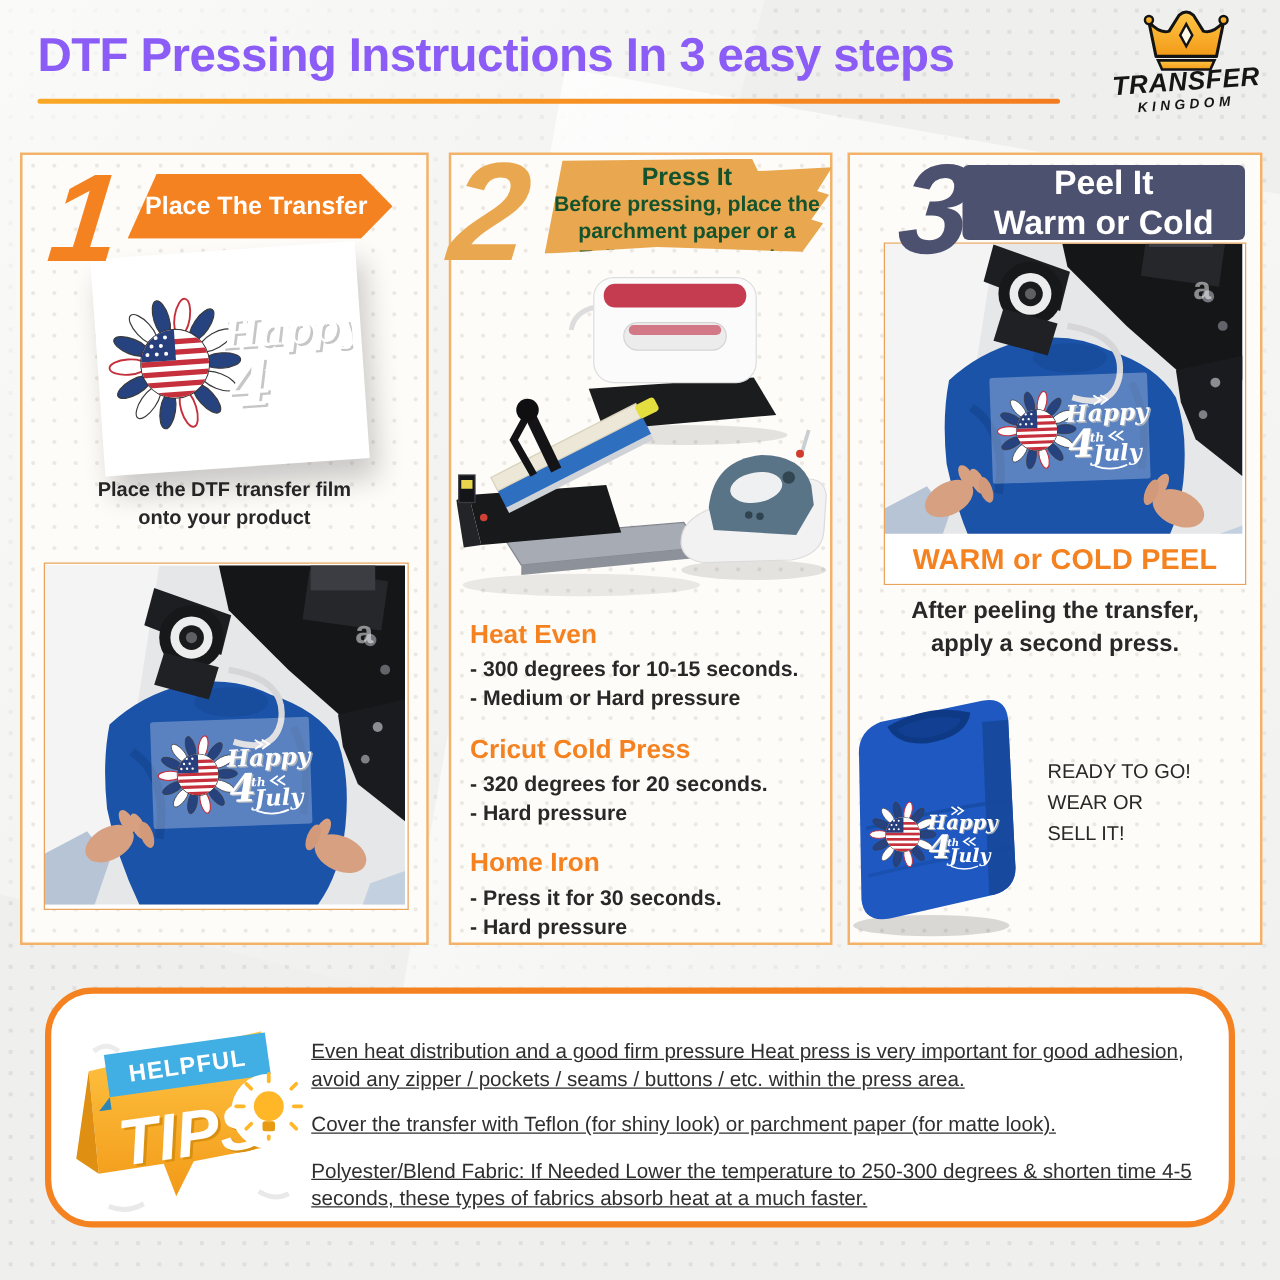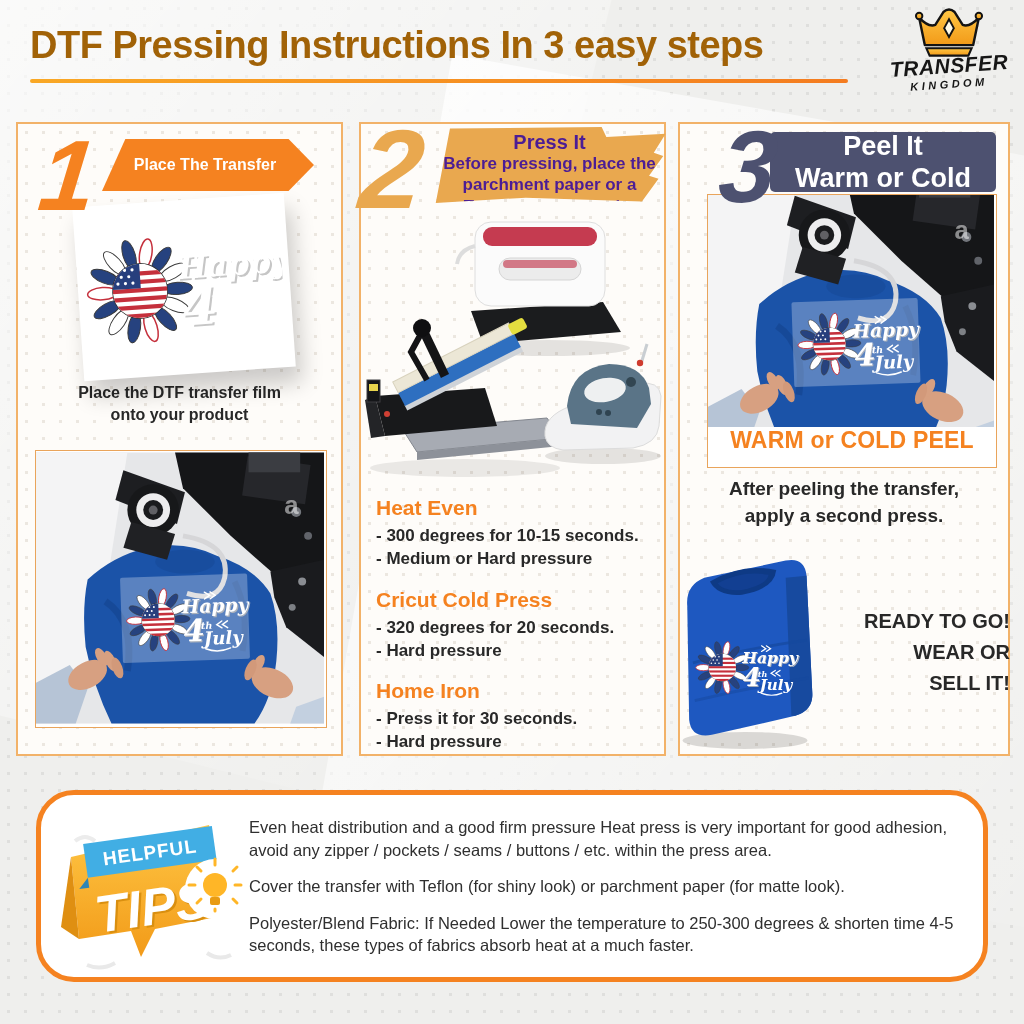--- a/index.html
+++ b/index.html
@@ -9,21 +9,21 @@
     background-image:radial-gradient(#d4d4d2 1.7px,transparent 1.9px);
     background-size:17px 17px;opacity:.6;}
   .diag1{position:absolute;left:-220px;top:-260px;width:760px;height:1000px;
     background:linear-gradient(115deg,rgba(255,255,255,.95),rgba(255,255,255,0));
     transform:rotate(14deg);}
   .diag2{position:absolute;left:380px;top:120px;width:820px;height:760px;
     background:linear-gradient(120deg,rgba(255,255,255,.8),rgba(255,255,255,0));
     transform:rotate(10deg);}
   
   .title{position:absolute;left:30px;top:24px;font-size:38px;font-weight:800;
-    color:#a16207;letter-spacing:-.5px;}
+    color:#8b5cf6;letter-spacing:-.5px;}
   .title-underline{position:absolute;left:30px;top:79px;width:818px;height:4px;
     background:linear-gradient(90deg,#F9A825,#F47C20);border-radius:2px;}
   .logo{position:absolute;left:886px;top:8px;width:126px;height:96px;text-align:center;}
   .logo-crown{display:block;margin:0 auto;}
   .logo-t1{font-size:21px;font-weight:900;font-style:italic;color:#161616;
     letter-spacing:.5px;transform:rotate(-4deg);margin-top:-4px;}
   .logo-t2{font-size:11px;font-weight:900;font-style:italic;color:#161616;
     letter-spacing:3.5px;transform:rotate(-4deg);margin-top:0px;}
   
   .panel{position:absolute;top:122px;height:634px;background:#FEFCF9;
@@ -34,57 +34,57 @@
   #panel2{left:359px;width:307px;}
   #panel3{left:678px;width:332px;}
   .step-num{position:absolute;font-weight:800;font-style:italic;line-height:.9;
     transform:skewX(-6deg);z-index:5;}
   #num1{left:22px;top:6px;font-size:100px;color:#F58220;}
   #num2{left:0px;top:-4px;font-size:112px;color:#E9A84F;}
   #num3{left:40px;top:-2px;font-size:102px;color:#4D5170;}
   .ribbon1{position:absolute;left:84px;top:15px;width:212px;height:52px;background:#F58220;
     clip-path:polygon(11% 0,88% 0,100% 50%,88% 100%,0 100%);
     display:flex;align-items:center;justify-content:center;z-index:4;}
-  .ribbon1 span{color:#fff;font-size:16px;font-weight:800;margin-right:16px;margin-left:10px;}
+  .ribbon1 span{color:#fff;font-size:20px;font-weight:800;margin-right:16px;margin-left:10px;}
   .banner2{position:absolute;left:70px;top:3px;width:237px;height:76px;background:#E9A84F;
     clip-path:polygon(8% 2%,72% 0,74% 13%,99% 9%,94% 34%,98% 38%,92% 64%,96% 68%,89% 98%,40% 93%,2% 100%);
-    color:#4c1d95;text-align:center;z-index:4;padding-top:4px;box-sizing:border-box;}
+    color:#14532d;text-align:center;z-index:4;padding-top:4px;box-sizing:border-box;}
   .banner2-title{font-size:20px;font-weight:800;line-height:1.1;}
   .banner2-sub{font-size:17px;font-weight:700;line-height:1.25;}
   .banner3{position:absolute;left:90px;top:8px;width:226px;height:60px;background:#4D5170;
     border-radius:5px;color:#fff;text-align:center;z-index:4;
     display:flex;flex-direction:column;justify-content:center;}
   .banner3 div{font-size:27px;font-weight:800;line-height:1.2;}
   .photo-frame{position:absolute;border:1px solid #E9A45B;background:#fff;overflow:hidden;}
   #photo1{left:17px;top:326px;width:290px;height:276px;}
   #photo3{left:27px;top:70px;width:288px;height:272px;}
   .film-sheet{position:absolute;left:60px;top:76px;width:212px;height:174px;background:#fff;
     transform:rotate(-4deg);box-shadow:6px 16px 22px rgba(0,0,0,.20);z-index:3;
     display:flex;align-items:center;justify-content:center;}
   .caption{position:absolute;left:0;width:100%;text-align:center;color:#282828;
     font-weight:700;}
   #cap1{top:258px;font-size:16px;line-height:1.4;}
   #cap3{top:352px;font-size:19px;line-height:1.4;}
   .warm-strip{position:absolute;left:0;bottom:0;width:100%;height:40px;background:#fff;
-    display:flex;justify-content:center;}
+    display:flex;align-items:center;justify-content:center;}
   .warm-strip span{color:#F58220;font-size:23px;font-weight:800;letter-spacing:.2px;}
   .specs{position:absolute;left:15px;top:372px;width:280px;}
   .sec{margin-bottom:17px;}
   .sec-h{color:#F58220;font-size:21px;font-weight:800;margin-bottom:4px;}
   .sec-line{color:#282828;font-size:17px;font-weight:700;line-height:1.37;}
-  .ready{position:absolute;left:158px;top:482px;width:172px;text-align:right;
-    color:#282828;font-size:20px;font-weight:700;line-height:1.55;}
+  .ready{position:absolute;left:158px;top:482px;width:172px;text-align:left;
+    color:#282828;font-size:16px;font-weight:400;line-height:1.55;}
   .folded{position:absolute;left:-6px;top:420px;width:142px;height:214px;}
   
   .tips-box{position:absolute;left:36px;top:790px;width:952px;height:192px;background:#fff;
     border:5px solid #F58220;border-radius:38px;box-sizing:border-box;}
   .tips-badge{position:absolute;left:16px;top:10px;width:200px;height:180px;}
   .tips-text{position:absolute;left:208px;top:21px;width:726px;color:#2f2f2f;
     font-size:16.5px;line-height:1.37;}
-  .tips-text p{margin:0 0 14px 0;}
+  .tips-text p{margin:14px 0 14px 0;text-decoration:underline;}
   .hidden-defs{position:absolute;width:0;height:0;overflow:hidden;}
   .script-f{font-family:"DejaVu Serif",serif;font-style:italic;font-weight:bold;}
 </style>
 </head>
 <body>
 
 <svg class="hidden-defs" aria-hidden="true">
   <defs>
     <linearGradient id="goldgrad" x1="0" y1="0" x2="0" y2="1">
       <stop offset="0" stop-color="#FFC745"></stop>

